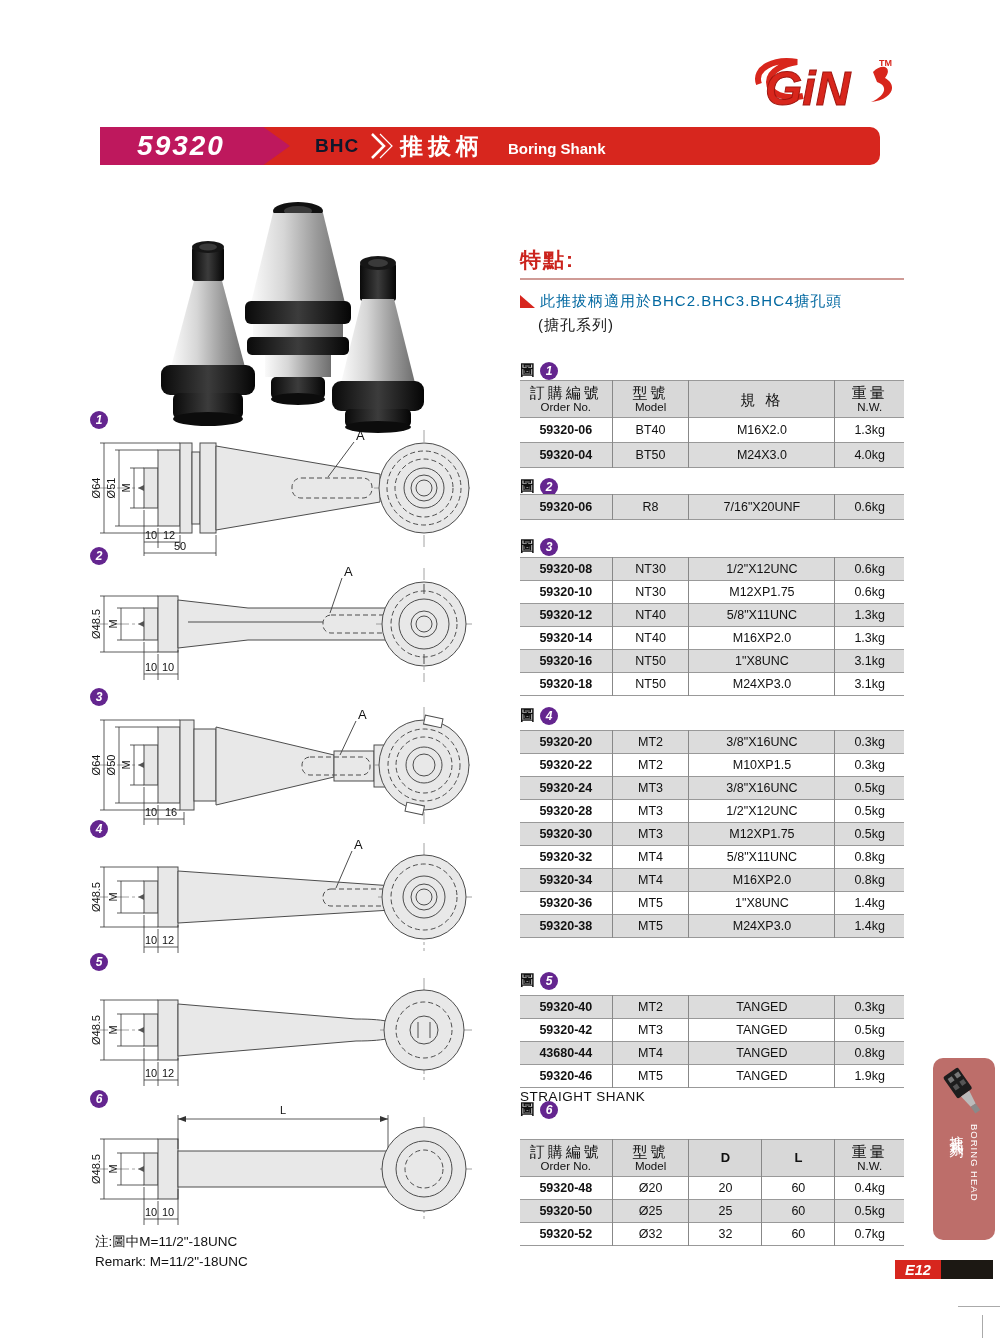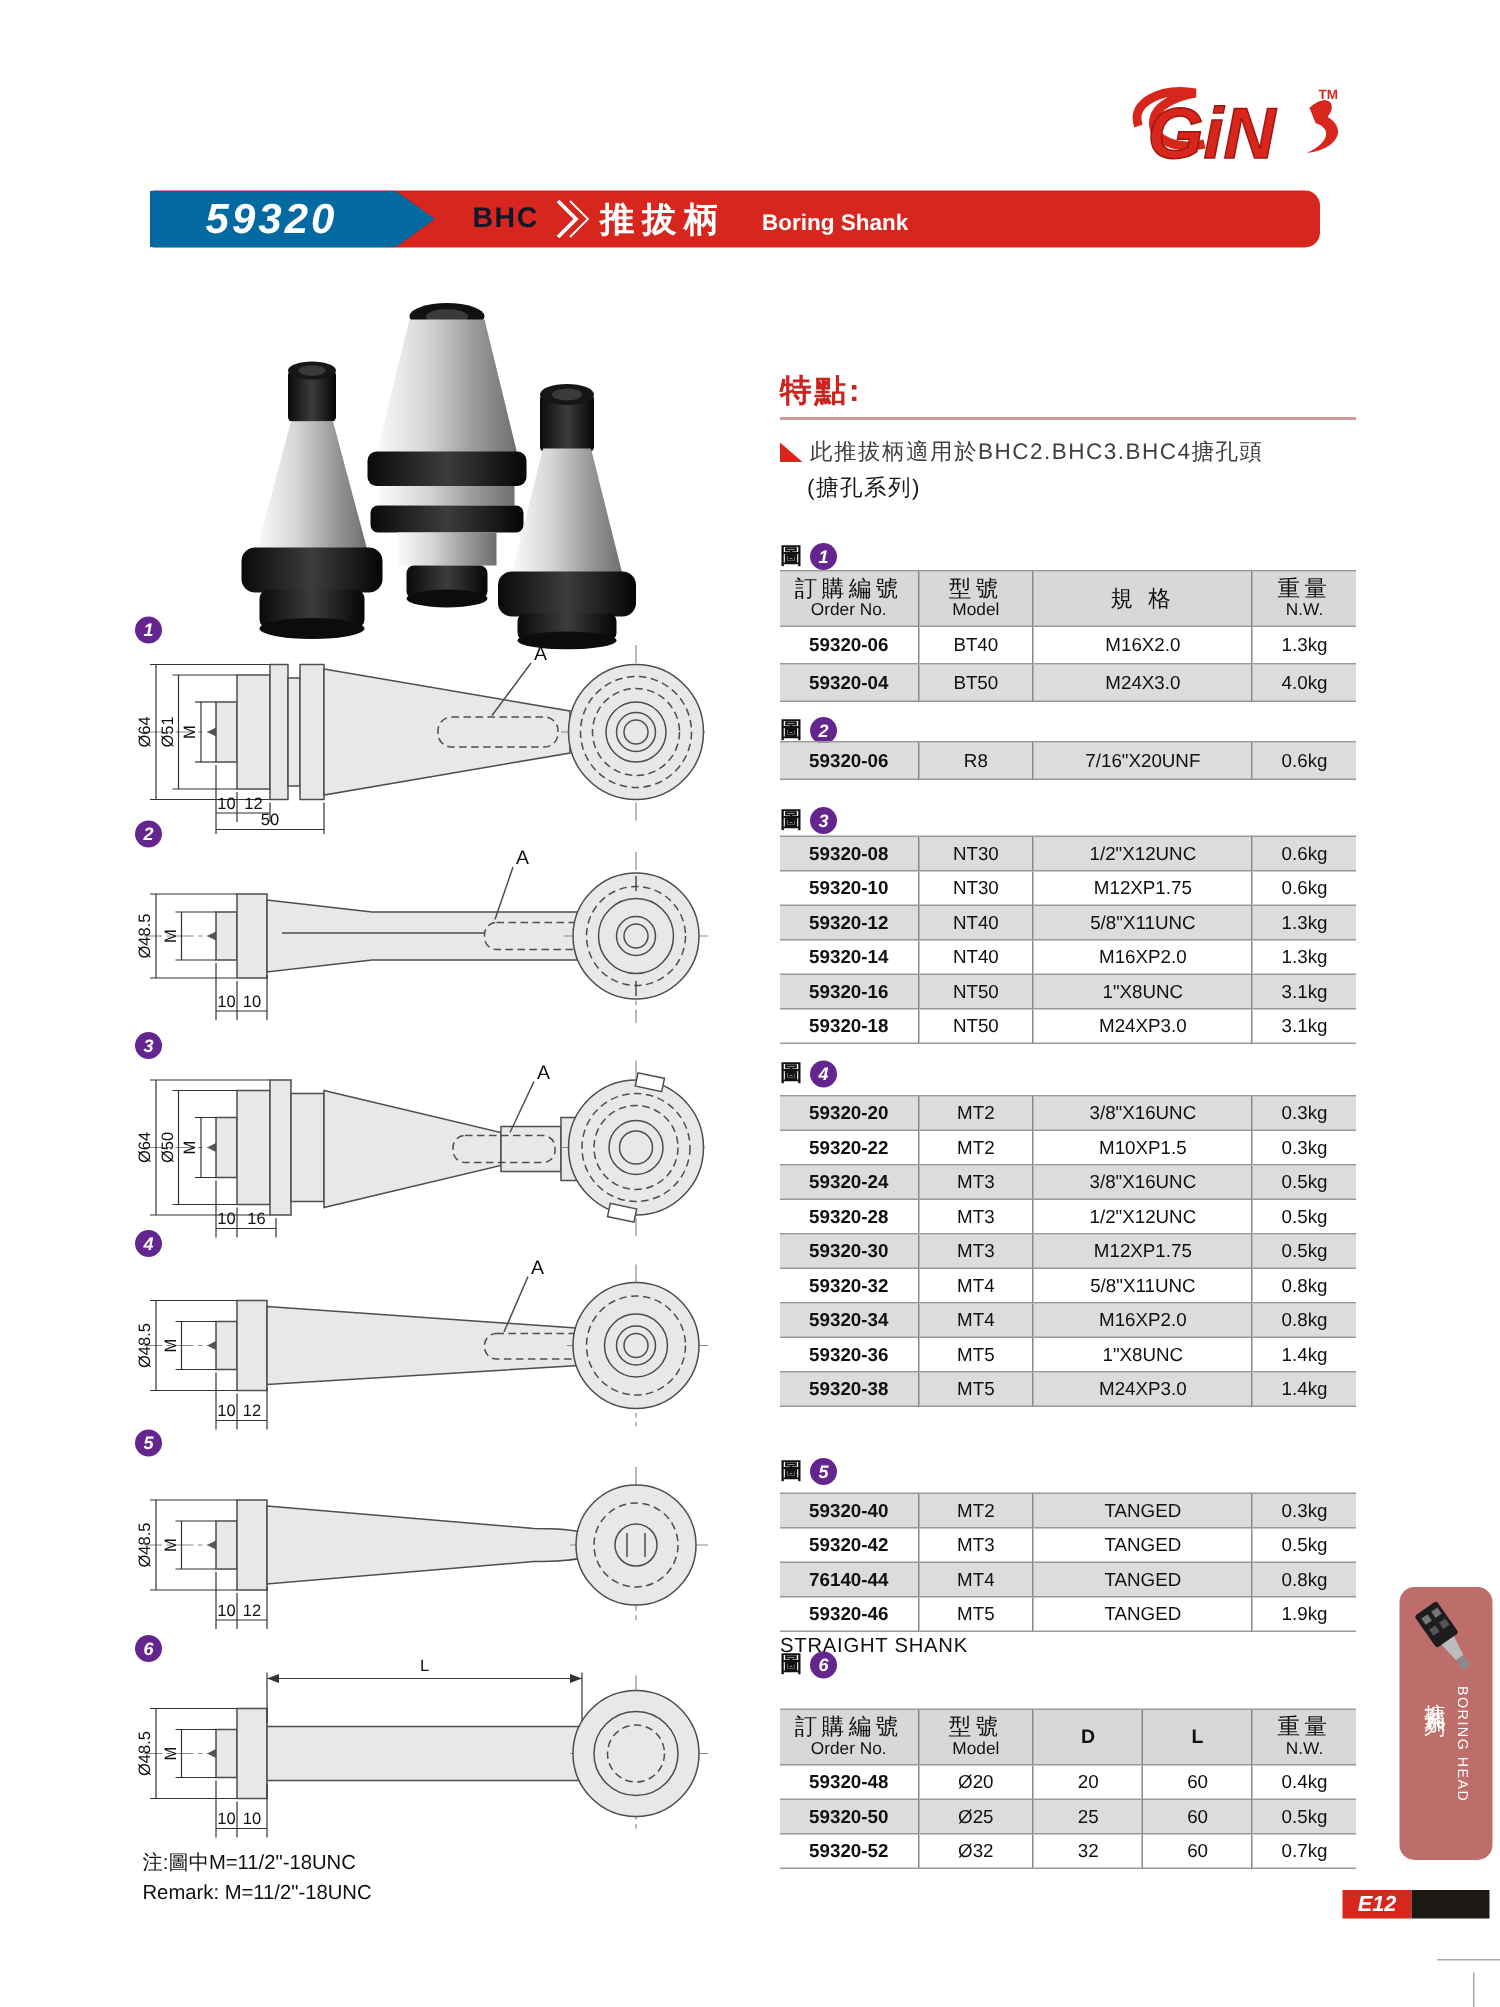--- a/index.html
+++ b/index.html
@@ -5,41 +5,41 @@
   * { margin:0; padding:0; box-sizing:border-box; }
   body { background:#fff; font-family:"Liberation Sans","DejaVu Sans",sans-serif; }
   #page { position:relative; width:1000px; height:1338px; background:#fff; overflow:hidden; }
 
   
   .logo { position:absolute; left:745px; top:50px; width:150px; height:72px; }
 
   
   .header-bar { position:absolute; left:100px; top:127px; width:780px; height:38px;
     background:#d7261e; border-radius:3px 10px 10px 3px; }
-  .code-box { position:absolute; left:0; top:0; width:190px; height:38px; background:#0369a1;
+  .code-box { position:absolute; left:0; top:0; width:190px; height:38px; background:#be185d;
     clip-path:polygon(0 0, 86% 0, 100% 50%, 86% 100%, 0 100%);
     display:flex; align-items:center; justify-content:center; }
   .code-box span { color:#fff; font-size:28px; font-weight:bold; letter-spacing:2px;
     padding-right:28px; font-style:italic; }
   .series { position:absolute; left:215px; top:0; height:38px; display:flex; align-items:center;
     color:#0f172a; font-weight:bold; font-size:19px; letter-spacing:1px; }
   .chevron { position:absolute; left:268px; top:4px; }
   .title-cjk { position:absolute; left:300px; top:4px; color:#fff; font-weight:bold;
     font-size:23px; letter-spacing:5px; }
   .title-en { position:absolute; left:408px; top:13px; color:#fff; font-weight:bold; font-size:15px; }
 
   
   .photo { position:absolute; left:148px; top:185px; }
 
   
   .feat-head { position:absolute; left:520px; top:246px; color:#cb231d; font-size:21px;
     font-weight:bold; letter-spacing:2px; }
   .feat-rule { position:absolute; left:520px; top:278px; width:384px; height:2px; background:#cf9b96; }
   .feat-line1 { position:absolute; left:520px; top:292px; width:400px; font-size:15px;
-    color:#404040; letter-spacing:1px; }
+    color:#0369a1; letter-spacing:1px; }
   .feat-line2 { position:absolute; left:538px; top:316px; font-size:15px; color:#1a1a1a; letter-spacing:1px; }
   .tri-bullet { position:absolute; left:520px; top:295px; width:15px; height:13px; background:#d7261e;
     clip-path:polygon(0 0, 100% 100%, 0 100%); }
   .feat-line1 { left:540px; }
 
   
   .figlabel { position:absolute; display:flex; align-items:center; gap:5px; }
   .figlabel .zi { font-size:15px; color:#111; font-weight:bold; }
   .fignum { width:18px; height:18px; border-radius:50%; background:#64258f; color:#fff;
     font-size:12px; font-weight:bold; font-style:italic; display:flex; align-items:center;
@@ -627,21 +627,21 @@
           <td>TANGED</td>
           <td>0.3kg</td>
         </tr>
         <tr>
           <td>59320-42</td>
           <td>MT3</td>
           <td>TANGED</td>
           <td>0.5kg</td>
         </tr>
         <tr>
-          <td>76140-44</td>
+          <td>43680-44</td>
           <td>MT4</td>
           <td>TANGED</td>
           <td>0.8kg</td>
         </tr>
         <tr>
           <td>59320-46</td>
           <td>MT5</td>
           <td>TANGED</td>
           <td>1.9kg</td>
         </tr>

